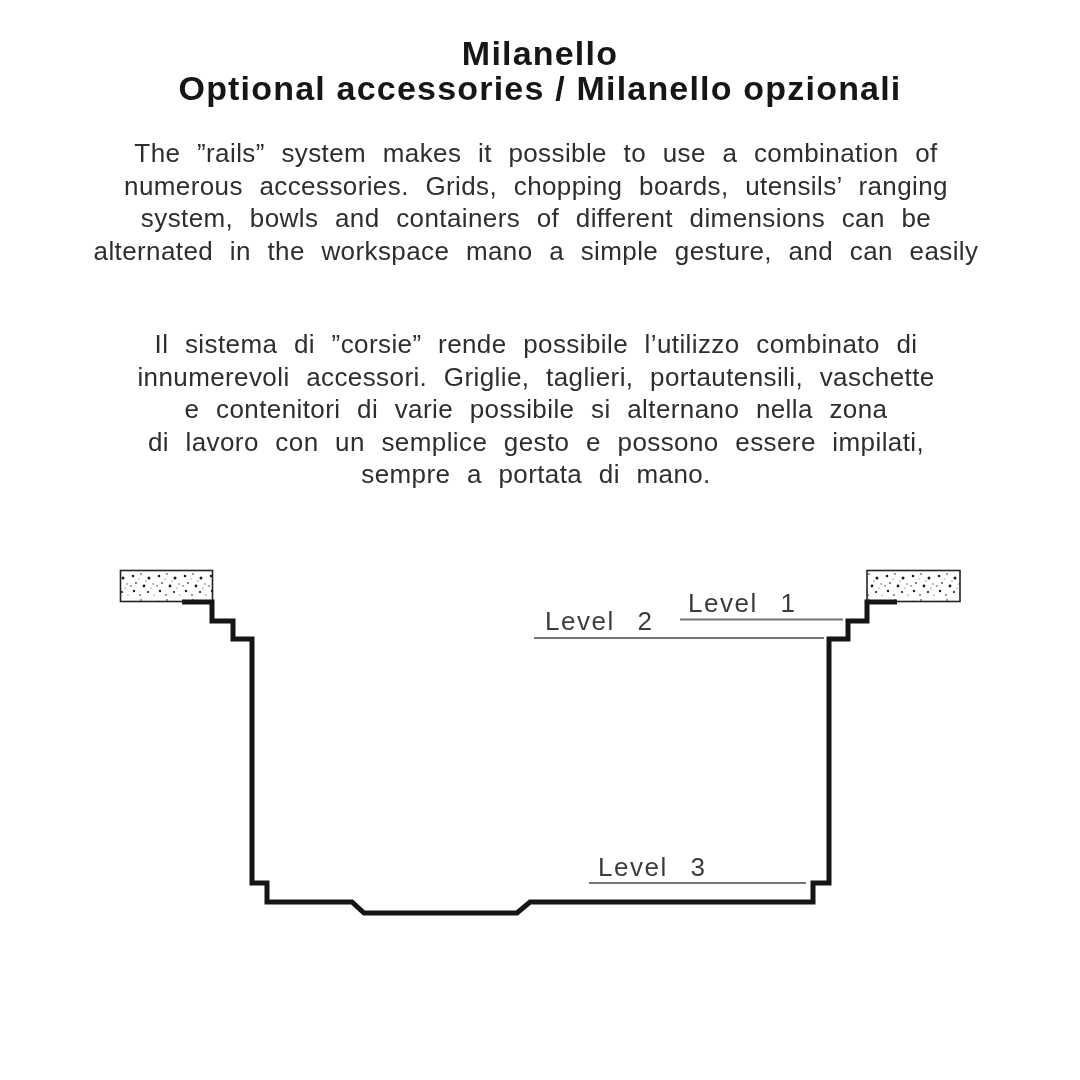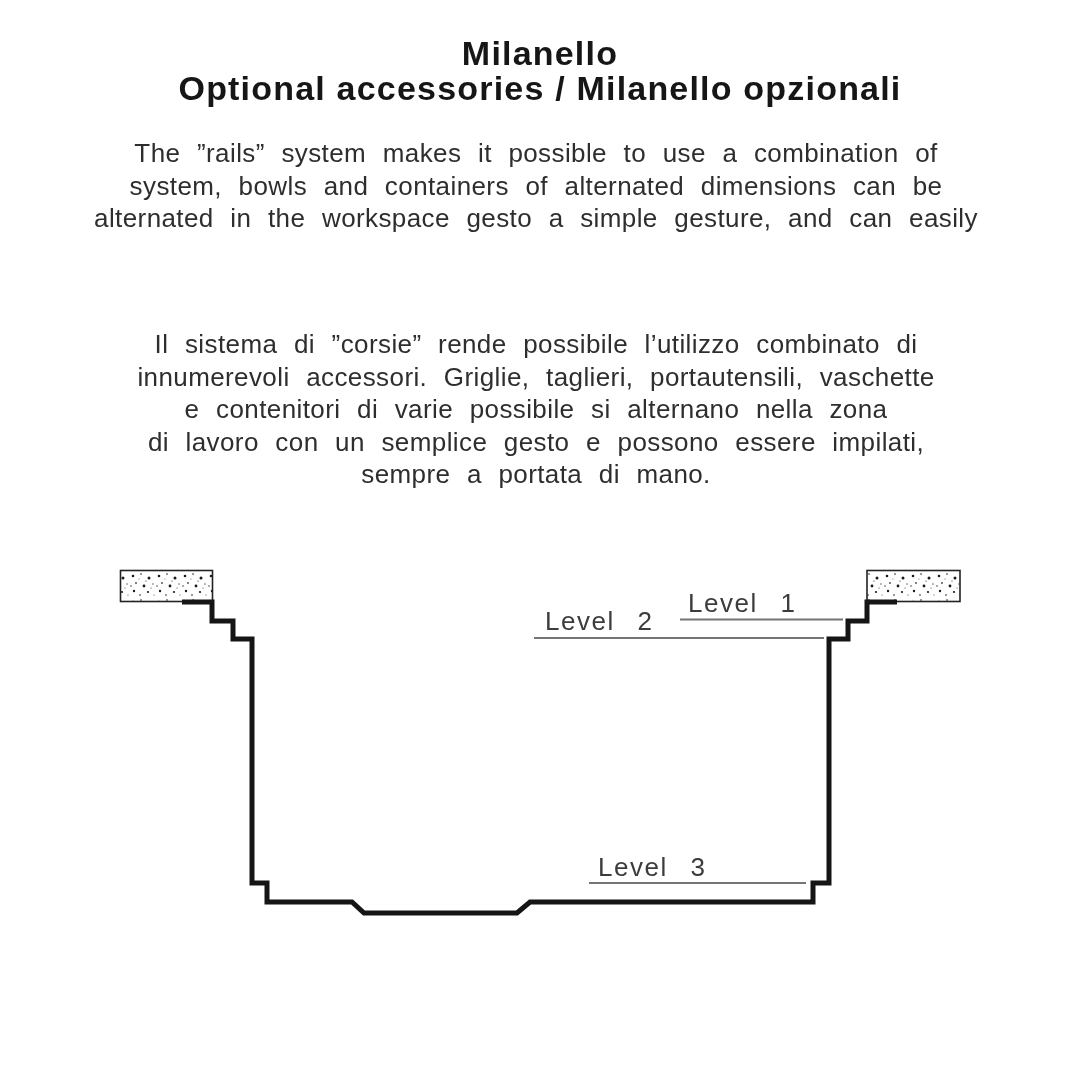--- a/index.html
+++ b/index.html
@@ -64,22 +64,23 @@
 
 <div class="page">
 
   <div class="title-block">
     <div>Milanello</div>
     <div>Optional accessories / Milanello opzionali</div>
   </div>
 
   <div class="para para-en">
     <div>The ”rails” system makes it possible to use a combination of</div>
-    <div>system, bowls and containers of alternated dimensions can be</div>
-    <div>alternated in the workspace gesto a simple gesture, and can easily</div>
+    <div>numerous accessories. Grids, chopping boards, utensils’ ranging</div>
+    <div>system, bowls and containers of different dimensions can be</div>
+    <div>alternated in the workspace mano a simple gesture, and can easily</div>
   </div>
 
   <div class="para para-it">
     <div>Il sistema di ”corsie” rende possibile l’utilizzo combinato di</div>
     <div>innumerevoli accessori. Griglie, taglieri, portautensili, vaschette</div>
     <div>e contenitori di varie possibile si alternano nella zona</div>
     <div>di lavoro con un semplice gesto e possono essere impilati,</div>
     <div>sempre a portata di mano.</div>
   </div>
 

